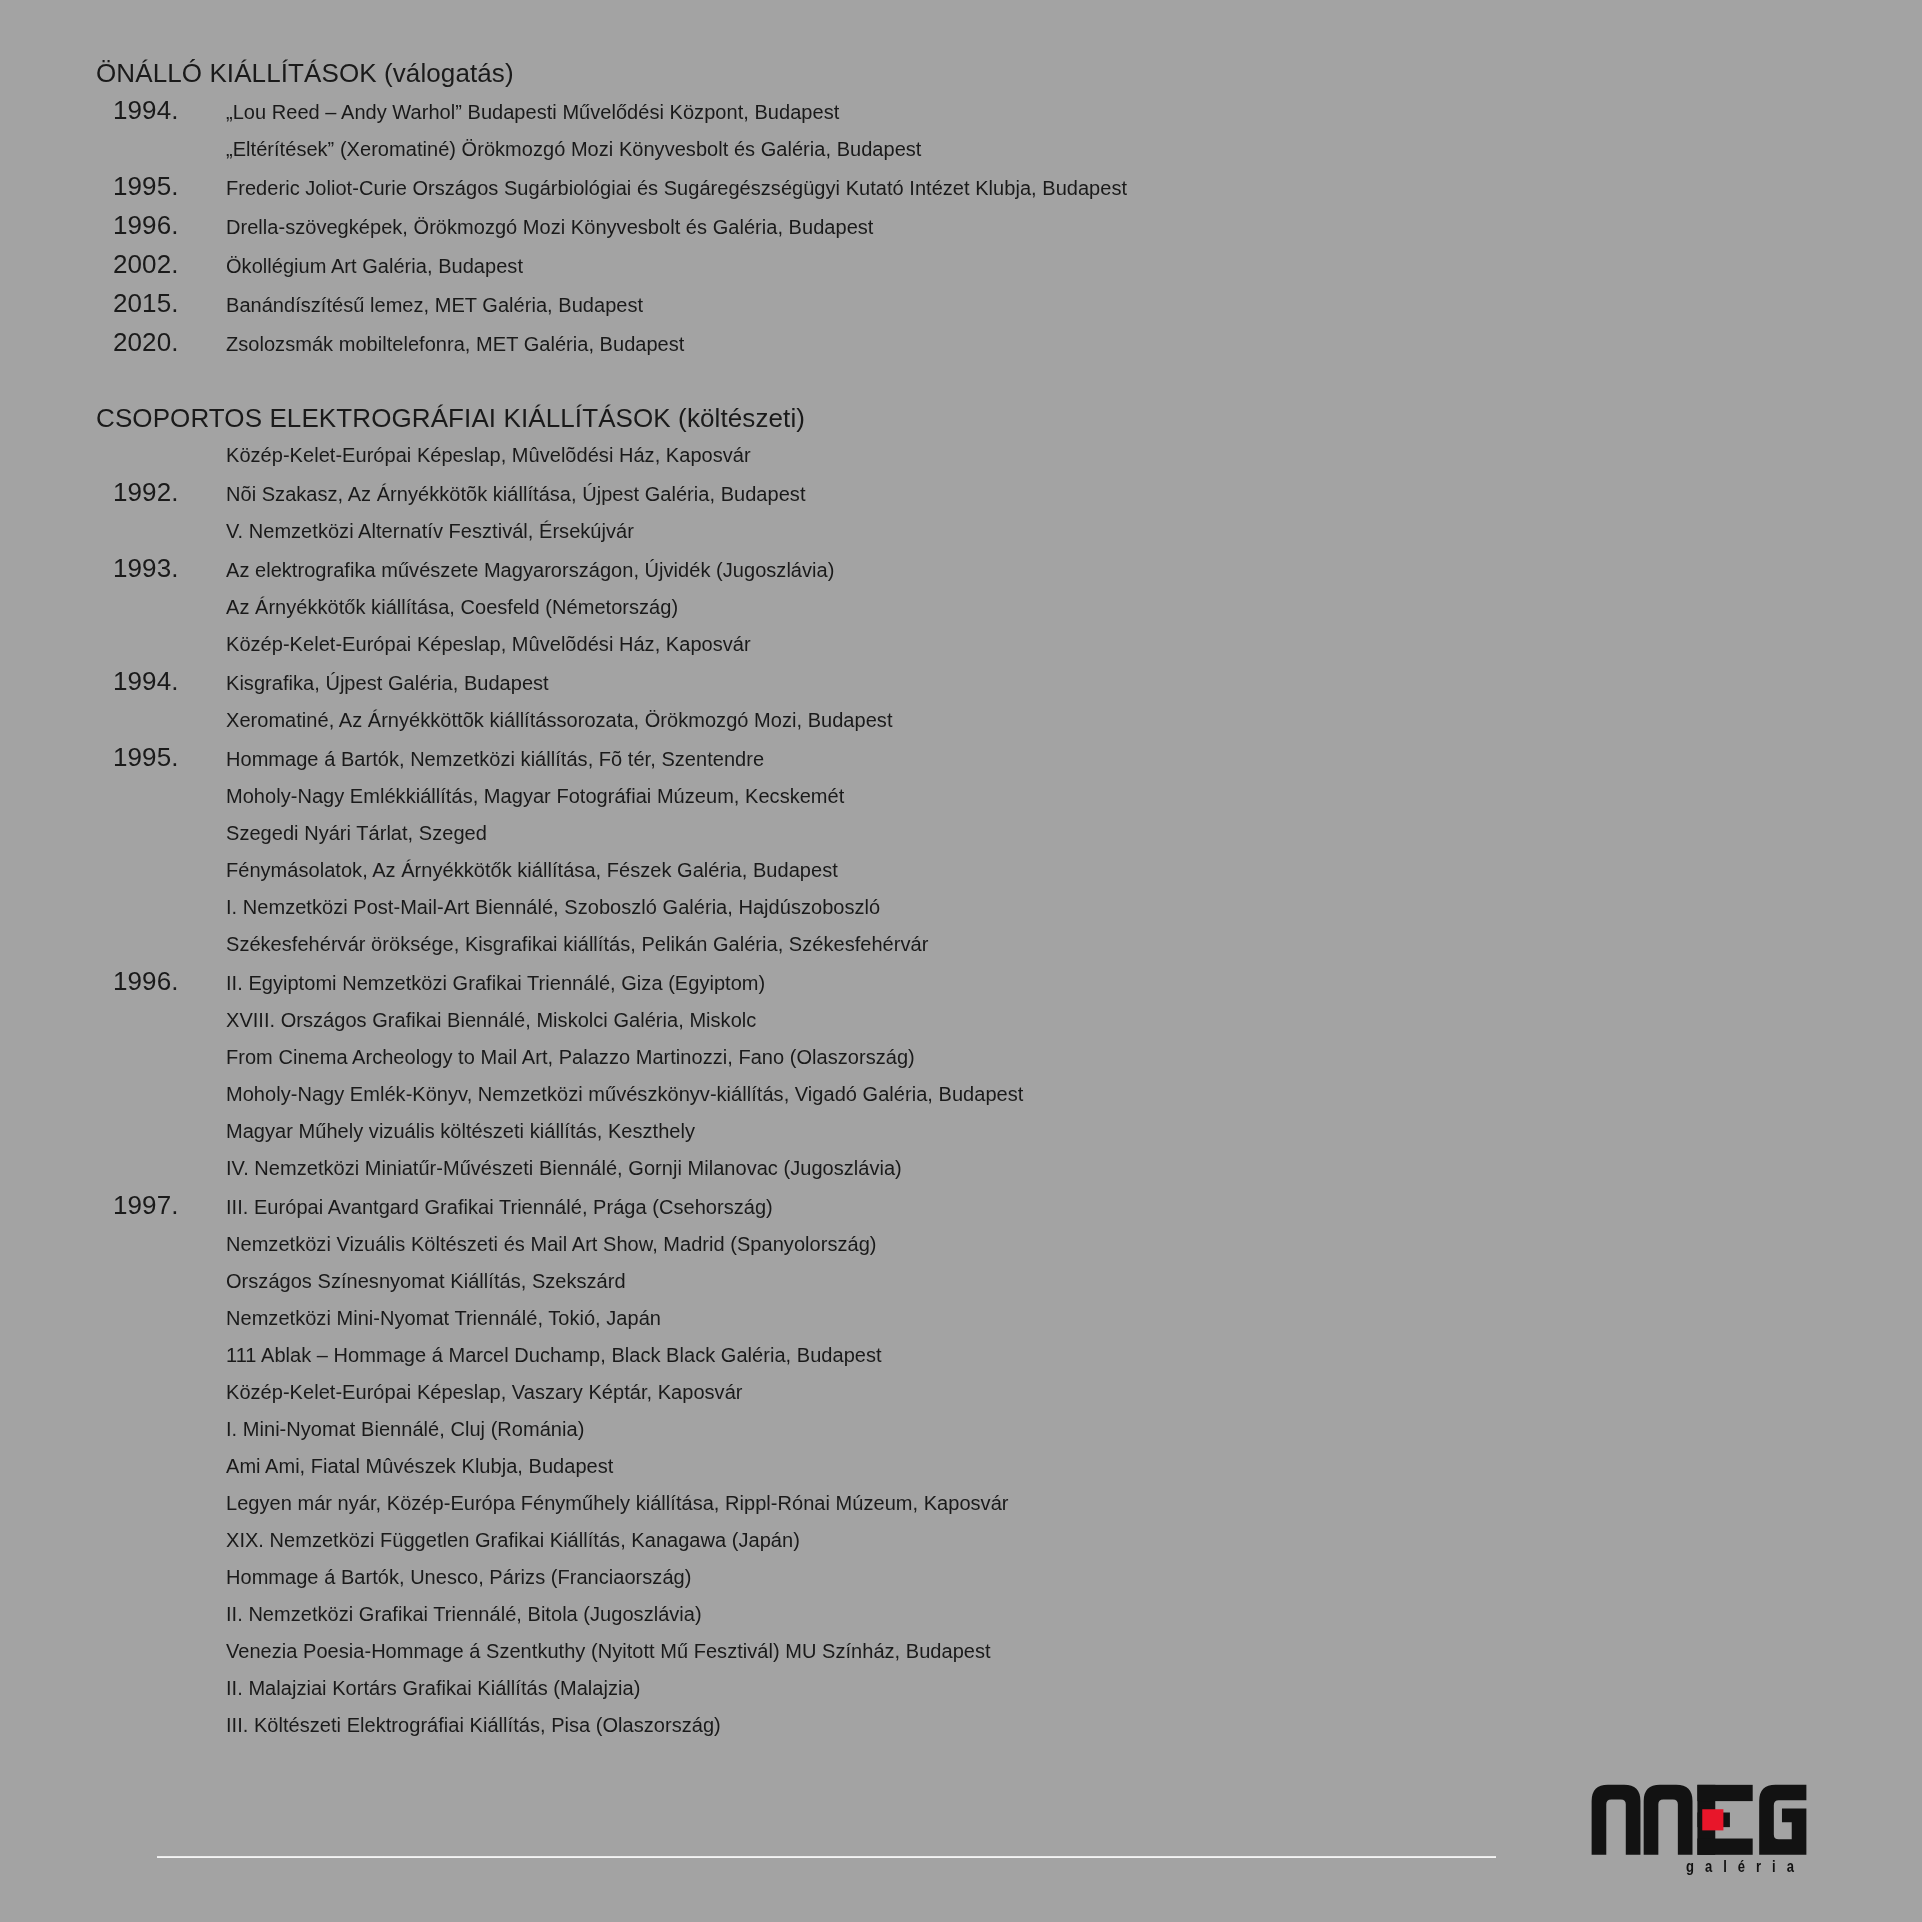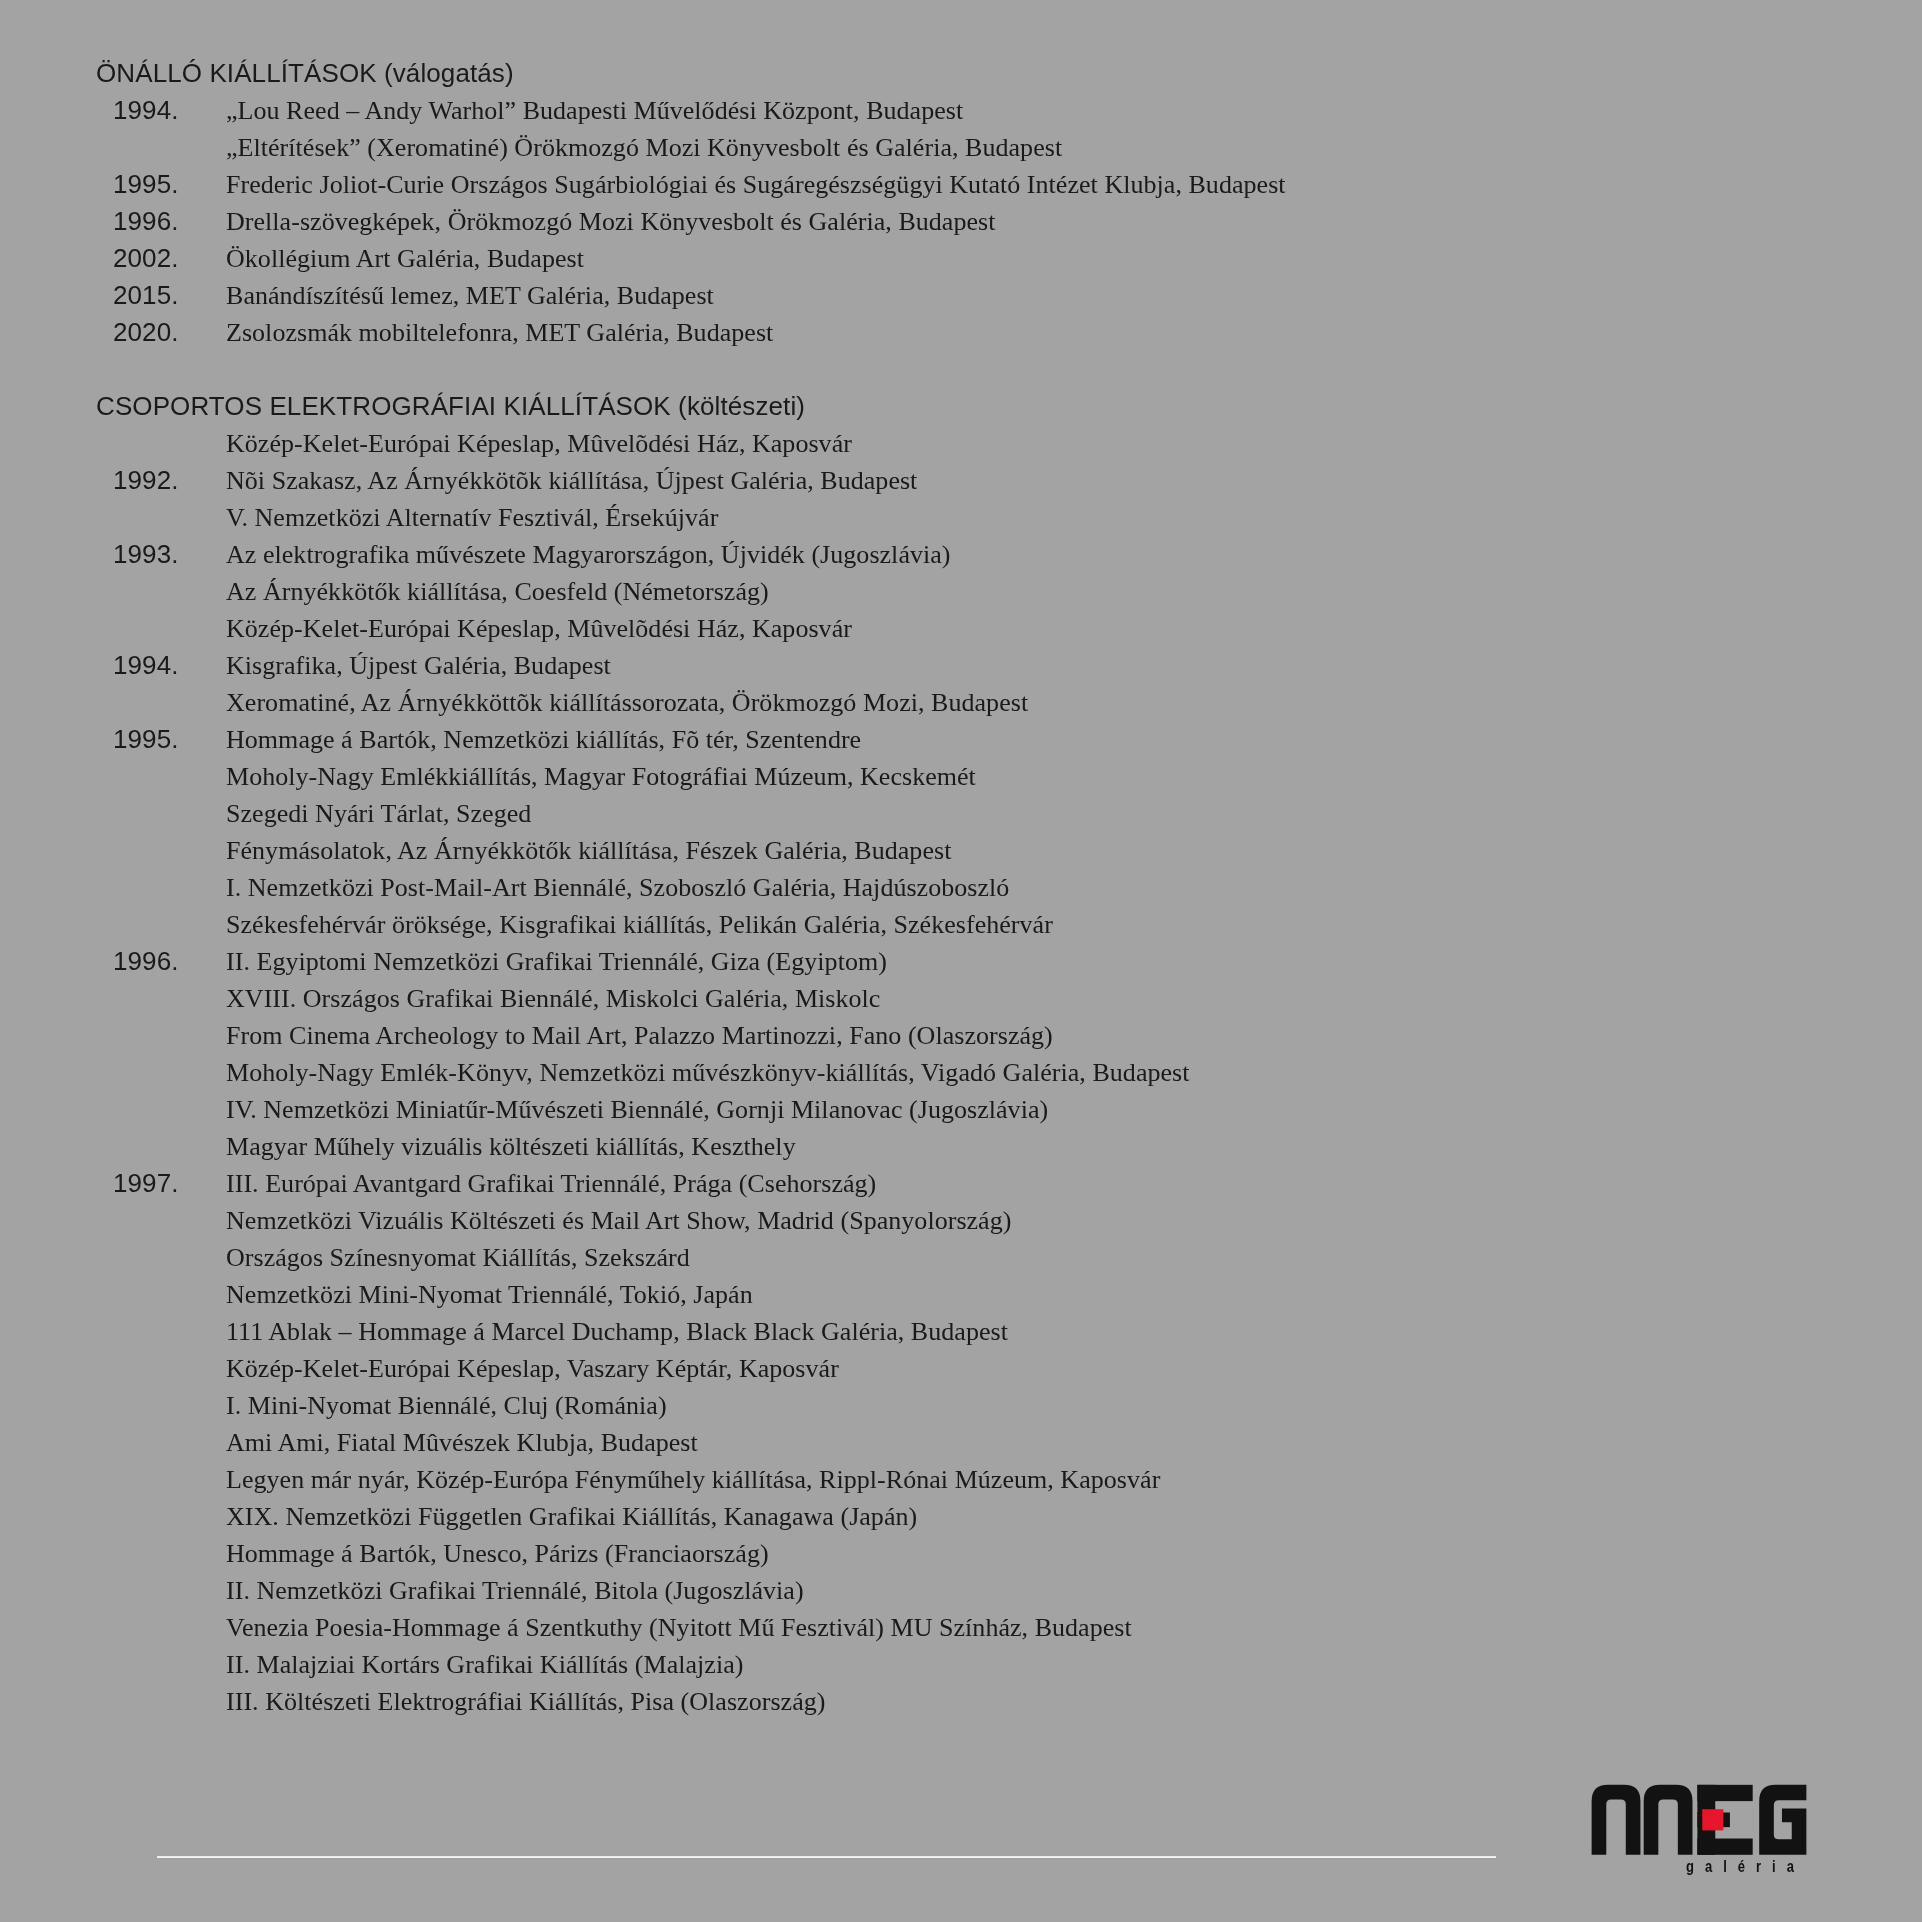--- a/index.html
+++ b/index.html
@@ -56,24 +56,23 @@
     flex: 0 0 113px;
     width: 113px;
     font-size: 26px;
     color: #1a1a1a;
     letter-spacing: 0.1px;
     margin-left: 17px;
   }
 
   .entry-text {
     flex: 1 1 auto;
-    font-size: 26px;
+    font-size: 20px;
     color: #1a1a1a;
     letter-spacing: 0.04px;
-    font-family: Liberation Serif, serif;
   }
 
   .section-gap {
     height: 37px;
   }
 
   .footer-rule {
     position: absolute;
     left: 157px;
     top: 1849px;
@@ -220,25 +219,25 @@
         <div class="entry-row">
           <div class="entry-year"></div>
           <div class="entry-text">From Cinema Archeology to Mail Art, Palazzo Martinozzi, Fano (Olaszország)</div>
         </div>
         <div class="entry-row">
           <div class="entry-year"></div>
           <div class="entry-text">Moholy-Nagy Emlék-Könyv, Nemzetközi művészkönyv-kiállítás, Vigadó Galéria, Budapest</div>
         </div>
         <div class="entry-row">
           <div class="entry-year"></div>
+          <div class="entry-text">Magyar Műhely vizuális költészeti kiállítás, Keszthely</div>
+        </div>
+        <div class="entry-row">
+          <div class="entry-year"></div>
           <div class="entry-text">IV. Nemzetközi Miniatűr-Művészeti Biennálé, Gornji Milanovac (Jugoszlávia)</div>
-        </div>
-        <div class="entry-row">
-          <div class="entry-year"></div>
-          <div class="entry-text">Magyar Műhely vizuális költészeti kiállítás, Keszthely</div>
         </div>
         <div class="entry-row">
           <div class="entry-year">1997.</div>
           <div class="entry-text">III. Európai Avantgard Grafikai Triennálé, Prága (Csehország)</div>
         </div>
         <div class="entry-row">
           <div class="entry-year"></div>
           <div class="entry-text">Nemzetközi Vizuális Költészeti és Mail Art Show, Madrid (Spanyolország)</div>
         </div>
         <div class="entry-row">

